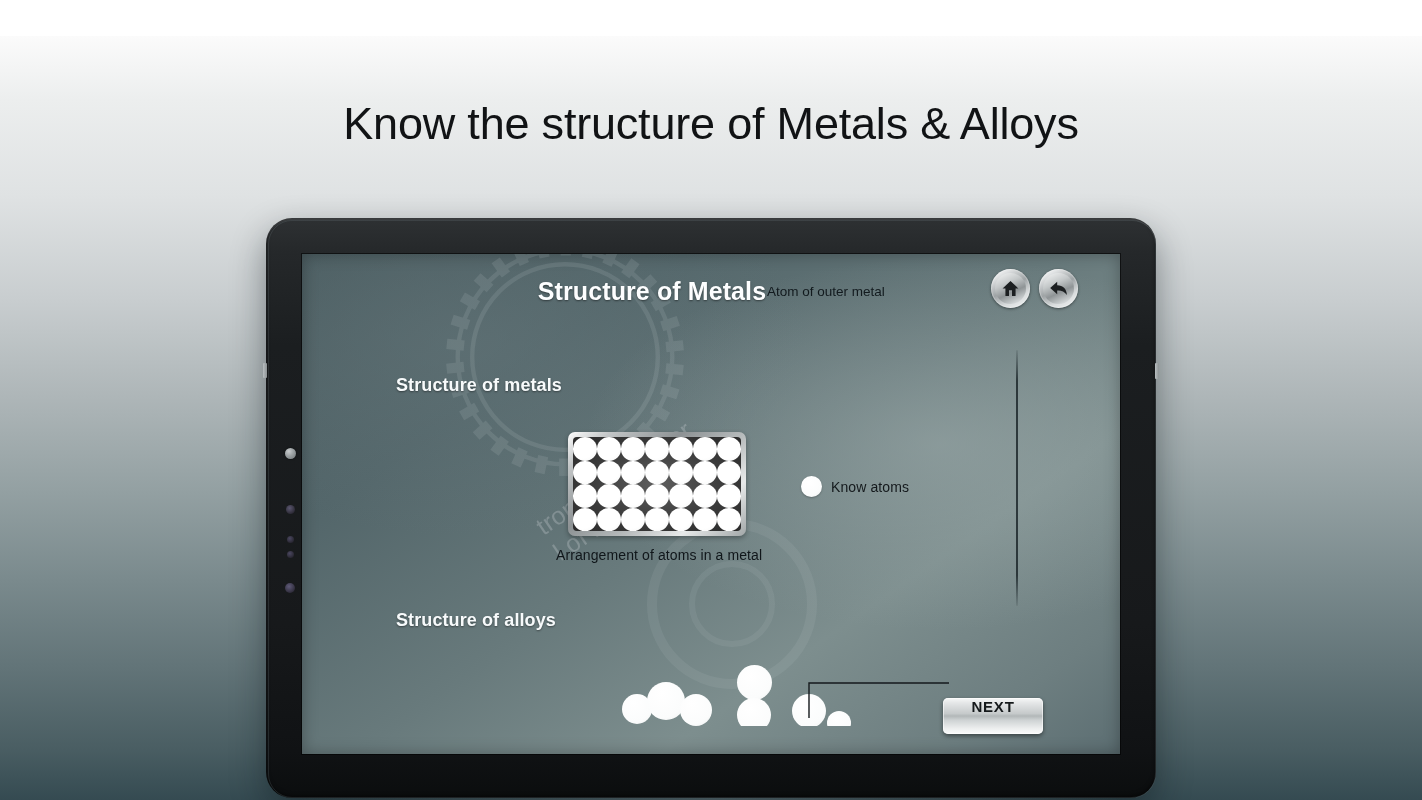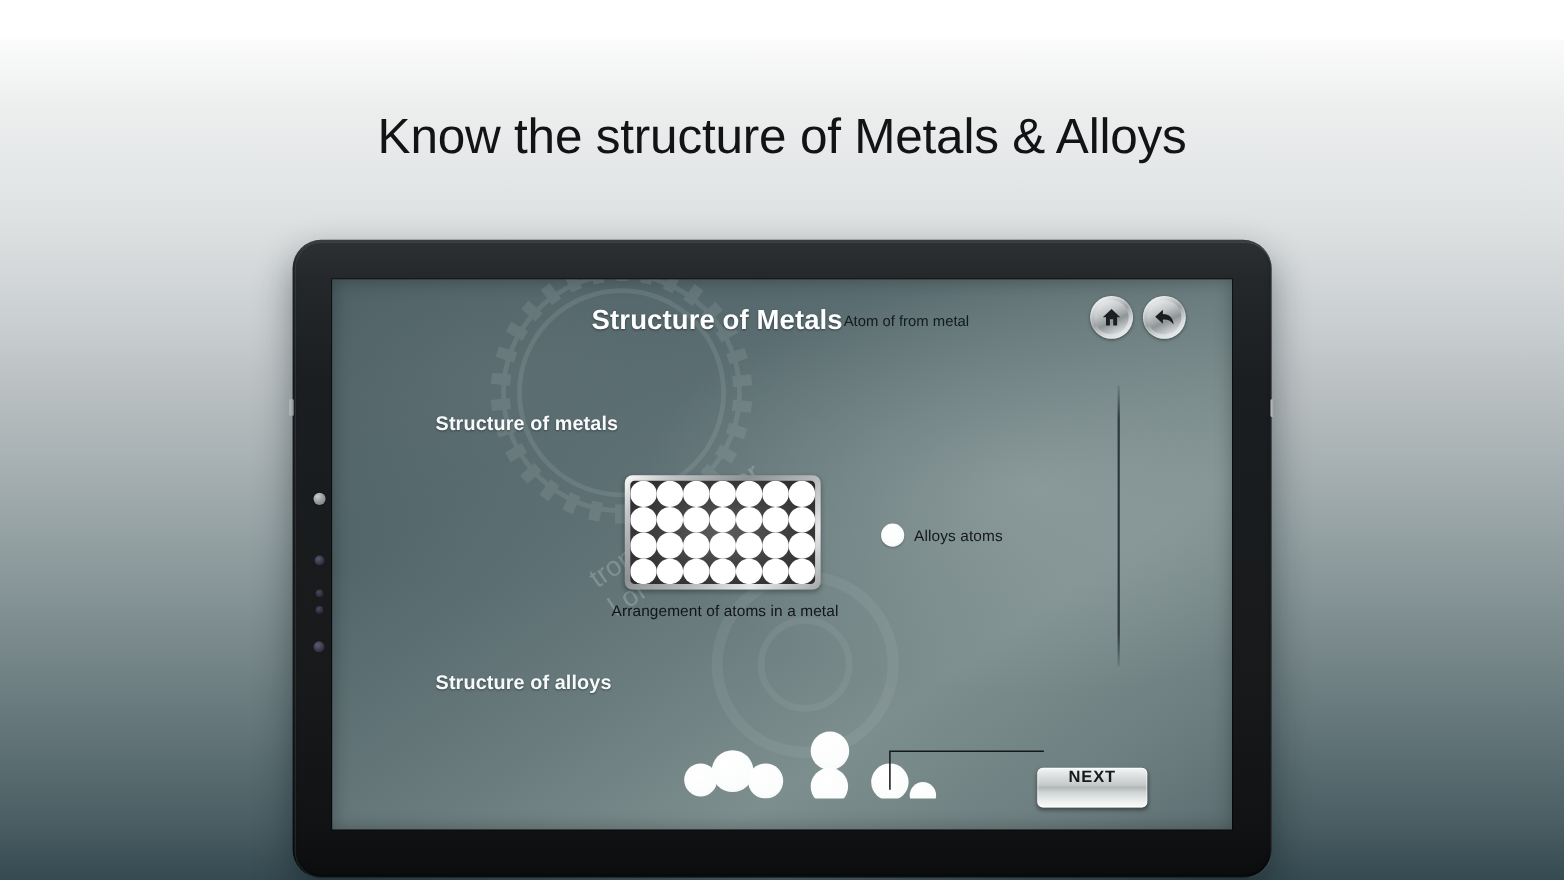--- a/index.html
+++ b/index.html
@@ -561,21 +561,21 @@
               </span>
             <span class="lattice-atom">
                 <i></i>
               </span>
           </div>
         </div>
       </div>
 
       <div id="legend-metal-atoms">
         <span class="dot"></span>
-        <span class="lbl">Alloys atoms</span>
+        <span class="lbl">Know atoms</span>
       </div>
 
       <div id="lattice-caption">
         <div>Arrangement of atoms in a metal</div>
       </div>
 
       <div class="section-heading" id="heading-alloys">Structure of alloys</div>
 
       <div id="alloys-figure">
 
@@ -587,21 +587,21 @@
         <span class="alloy-atom" style="left:255px; top:44px; width:34px; height:34px;"></span>
 
         <span class="alloy-atom" style="left:310px; top:40px; width:34px; height:34px;"></span>
         <span class="alloy-atom" style="left:345px; top:57px; width:24px; height:24px;"></span>
 
         <svg id="leader-line" width="150" height="40">
           <polyline points="2,38 2,3 142,3" fill="none" stroke="#14191c" stroke-width="1.4"></polyline>
         </svg>
       </div>
 
-      <div id="label-pure-metal">Atom of from metal</div>
+      <div id="label-pure-metal">Atom of outer metal</div>
 
       <div id="scroll-track"></div>
 
       <div id="next-button">
         <span>NEXT</span>
       </div>
 
     </div>
   </div>
 

